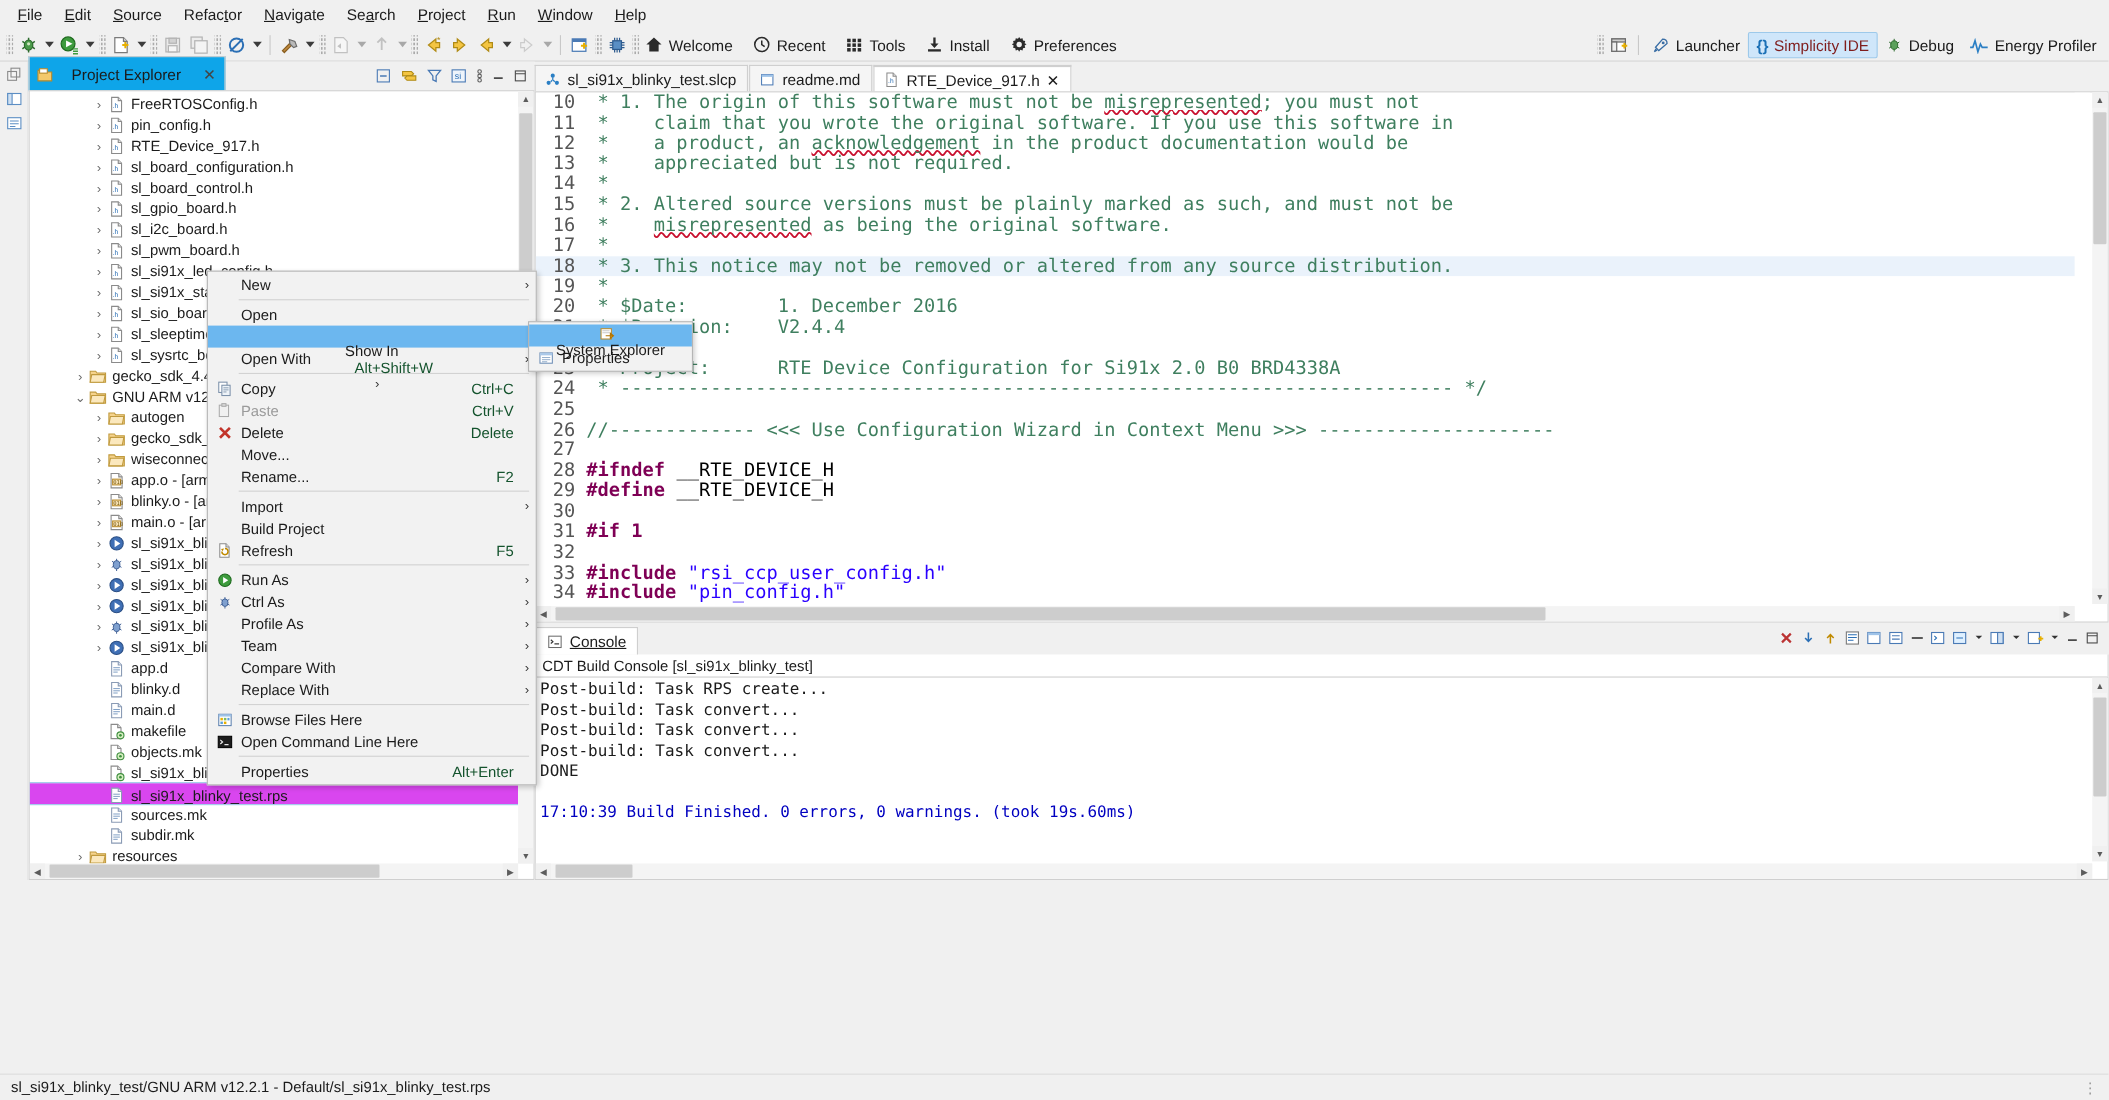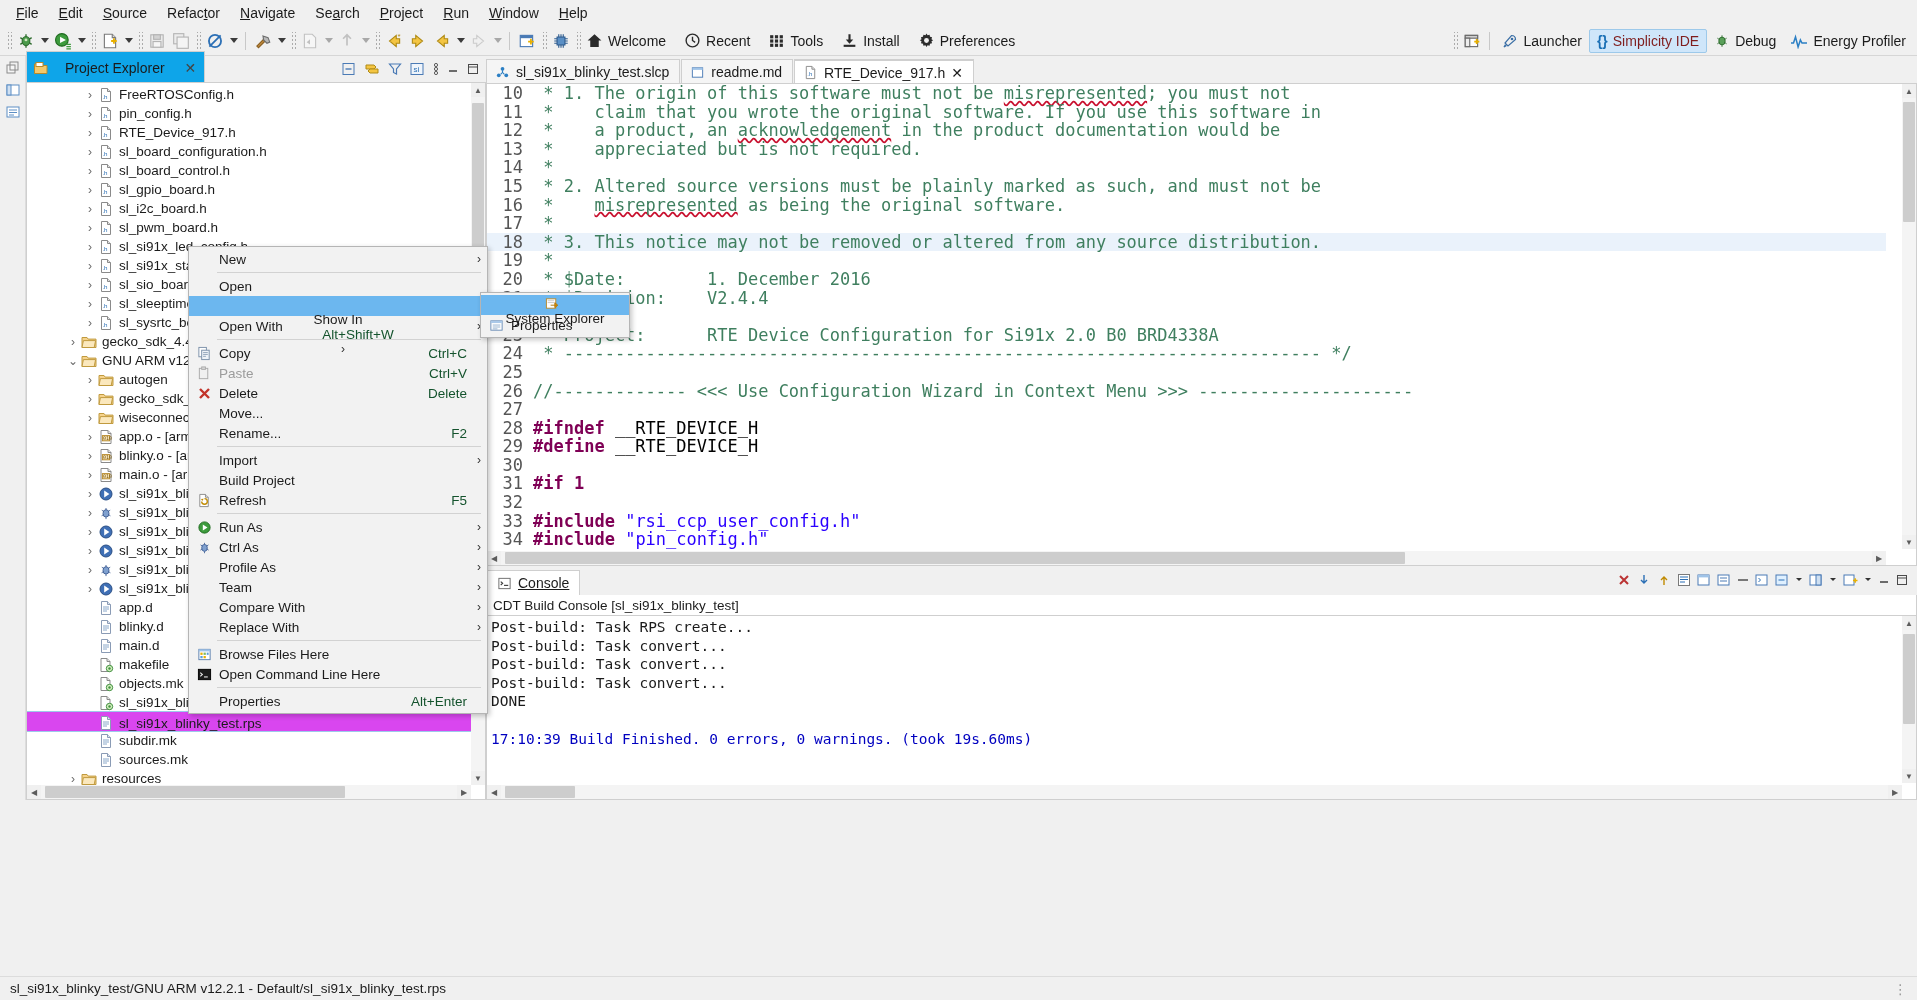--- a/index.html
+++ b/index.html
@@ -793,31 +793,31 @@
               <span>sl_si91x_blinky_test.rps</span>
             </div>
             <div class="row">
               <span style="width: 51px; flex: 0 0 auto;"></span>
               <span class="twisty"></span>
               <svg width="16" height="16" viewBox="0 0 16 16" class="ic">
                 <path d="M3.5 1.5h6l3 3v10h-9z" fill="#fff" stroke="#8a9bb5"></path>
                 <path d="M9.5 1.5v3h3" fill="#dde6f2" stroke="#8a9bb5"></path>
                 <path d="M5 7h6M5 9h6M5 11h4" stroke="#7e9ec4" stroke-width=".9"></path>
               </svg>
-              <span>subdir.mk</span>
+              <span>sources.mk</span>
             </div>
             <div class="row">
               <span style="width: 51px; flex: 0 0 auto;"></span>
               <span class="twisty"></span>
               <svg width="16" height="16" viewBox="0 0 16 16" class="ic">
                 <path d="M3.5 1.5h6l3 3v10h-9z" fill="#fff" stroke="#8a9bb5"></path>
                 <path d="M9.5 1.5v3h3" fill="#dde6f2" stroke="#8a9bb5"></path>
                 <path d="M5 7h6M5 9h6M5 11h4" stroke="#7e9ec4" stroke-width=".9"></path>
               </svg>
-              <span>sources.mk</span>
+              <span>subdir.mk</span>
             </div>
             <div class="row">
               <span style="width: 34px; flex: 0 0 auto;"></span>
               <span class="twisty">›</span>
               <svg width="16" height="16" viewBox="0 0 16 16" class="ic">
                 <path d="M1 3.5h5l1.2 1.6H15v8.4H1z" fill="#f6d38c" stroke="#c09a3e"></path>
                 <path d="M2.4 6.6h12.2l-1.4 6.9H1z" fill="#fbe8bd" stroke="#c09a3e"></path>
               </svg>
               <span>resources</span>
             </div>

